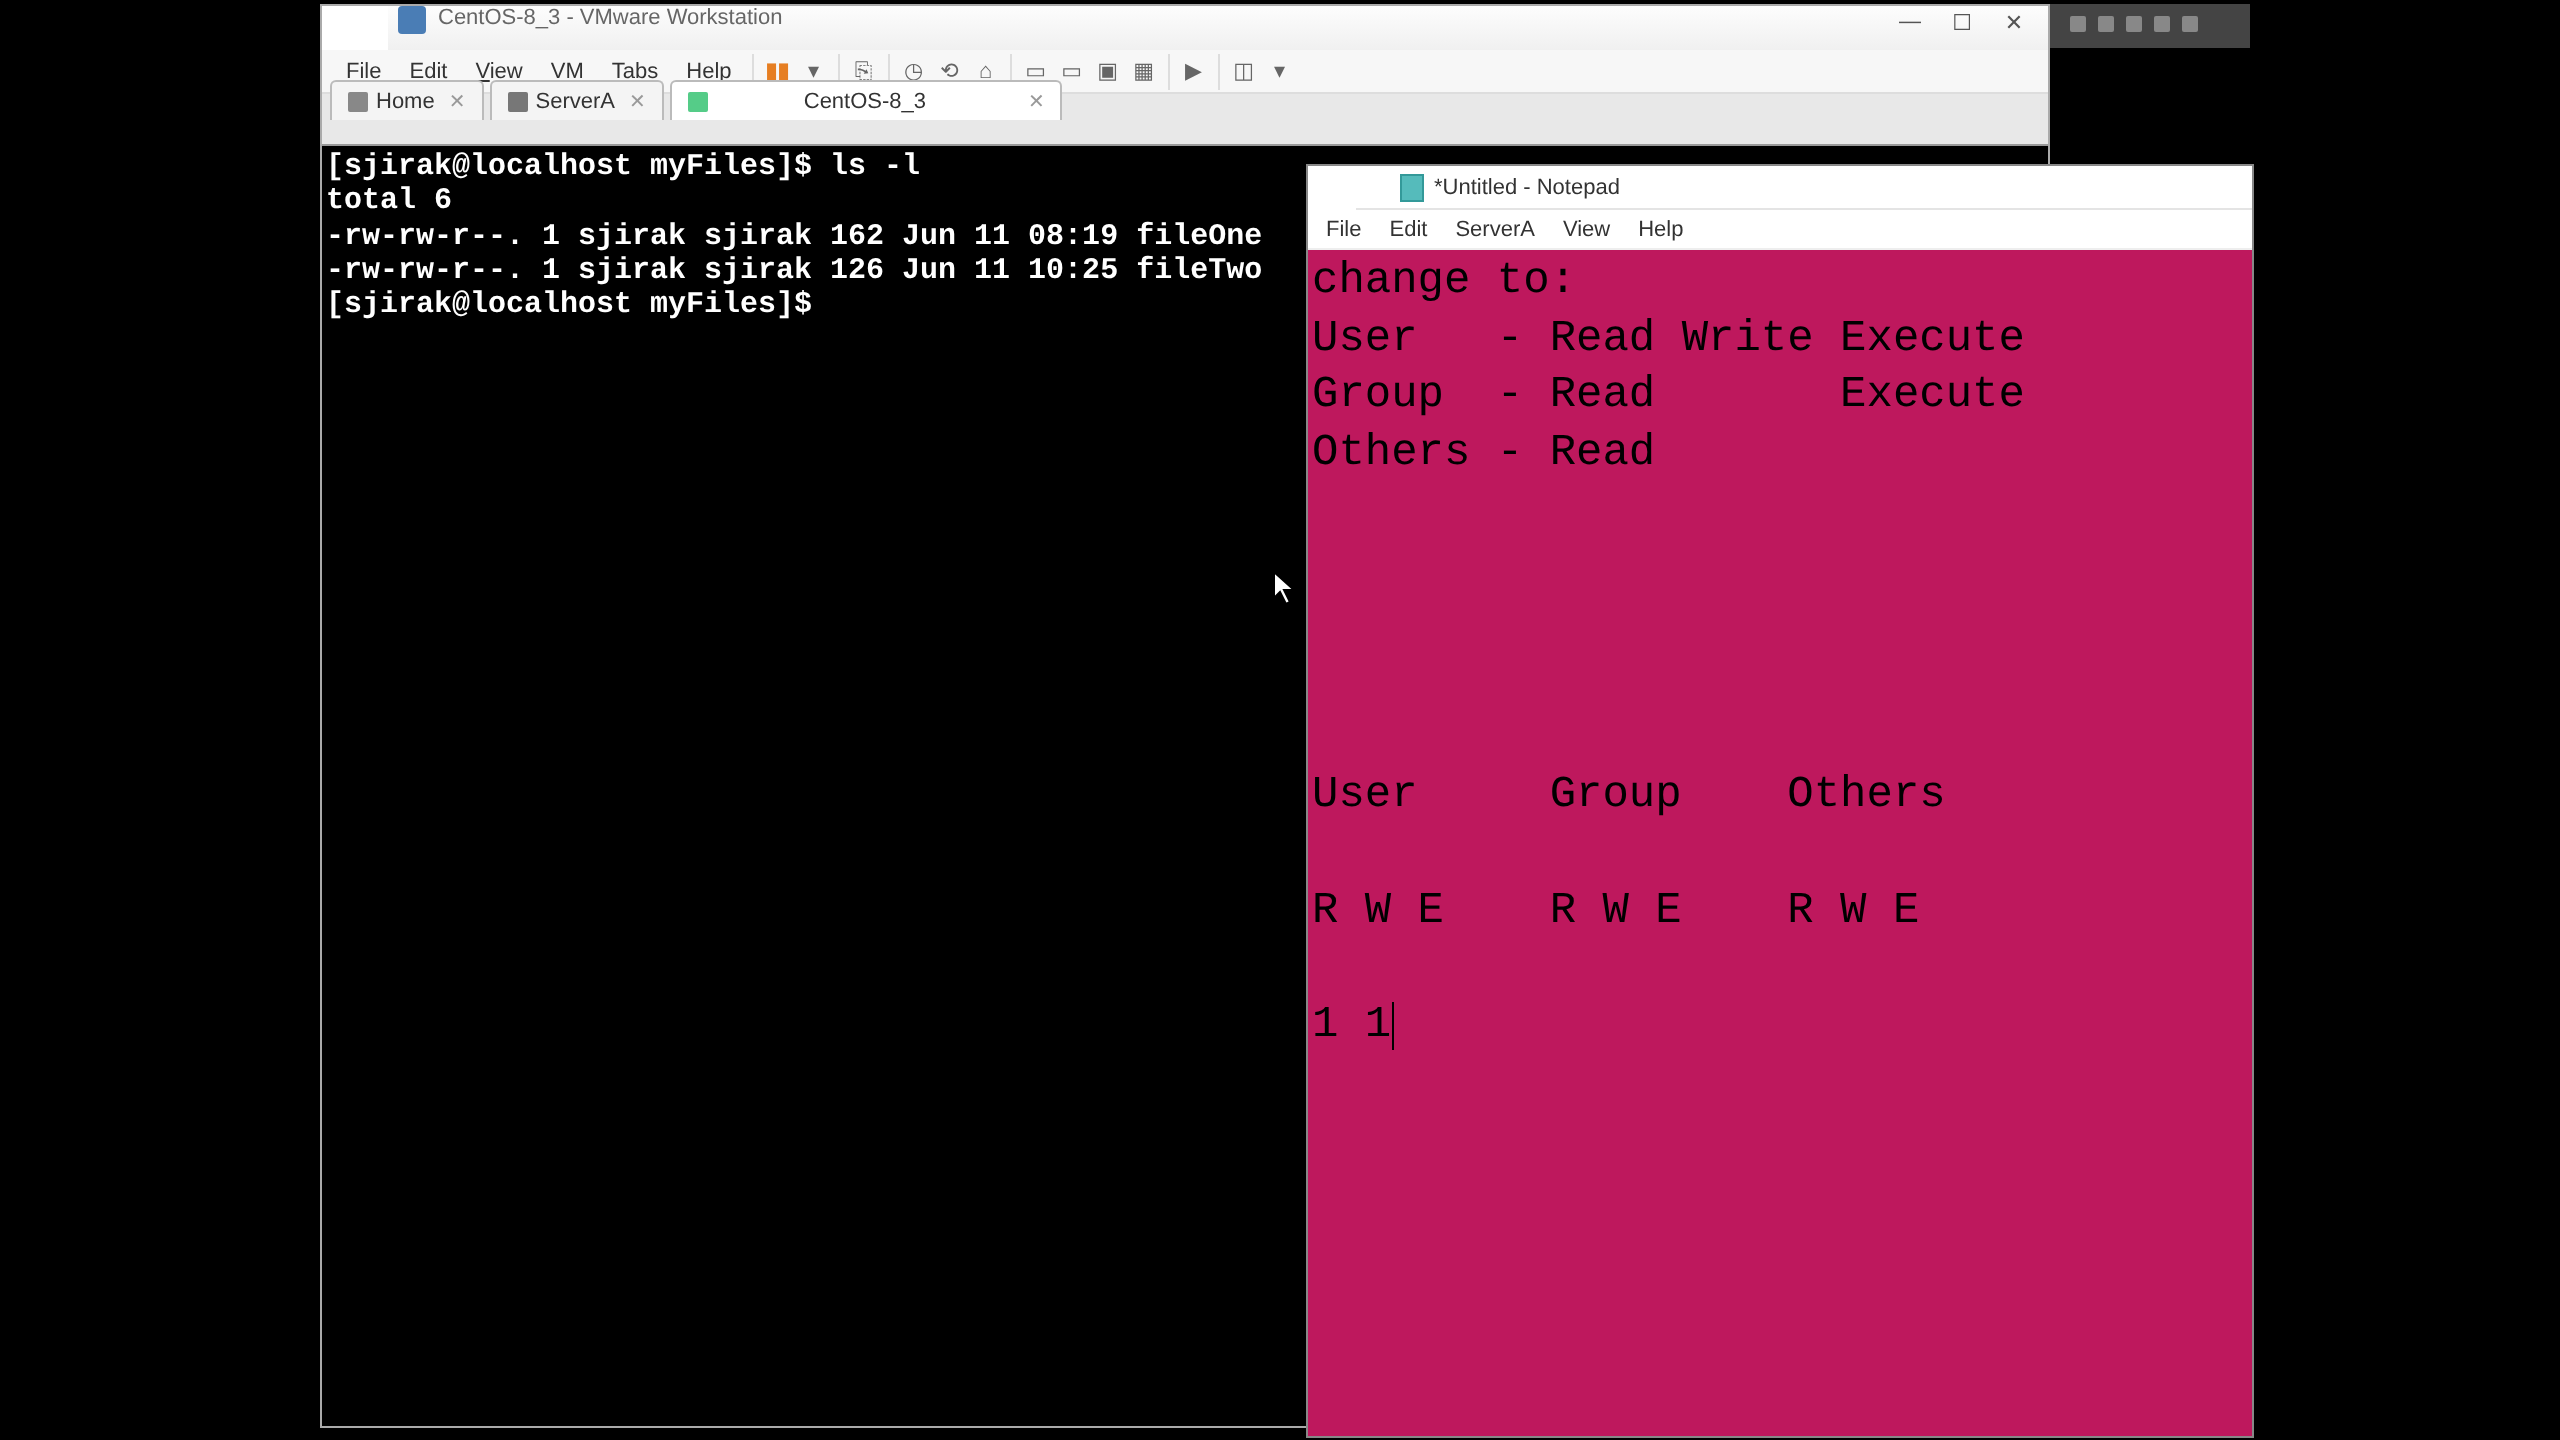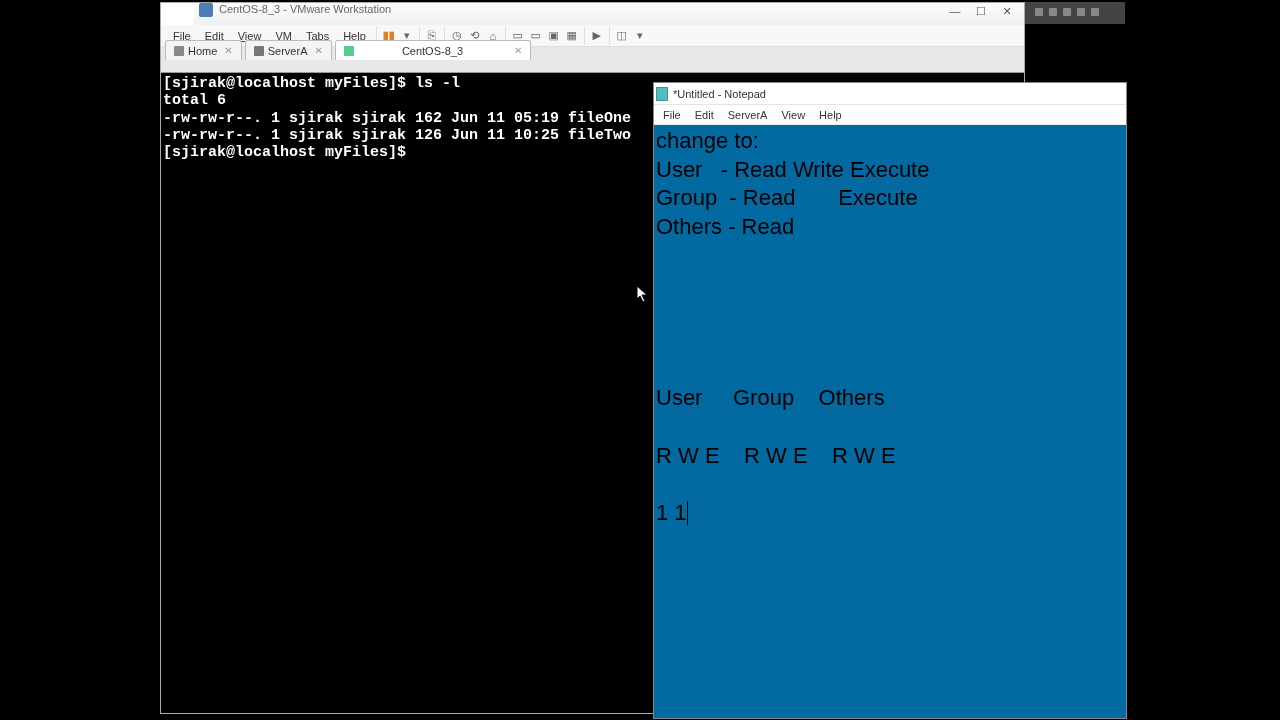--- a/index.html
+++ b/index.html
@@ -97,38 +97,39 @@
   border:1px solid #888;
   display:flex;
   flex-direction:column;
 }
 .np-title {
   height:22px;
   background:#fff;
   border-bottom:1px solid #e4e4e4;
   display:flex;
   align-items:center;
-  padding:0 2px;
+  padding:0 22px;
   color:#333;
+  margin-left:24px;
 }
 .np-title .icon { width:12px; height:14px; background:#5bb; margin-right:5px; border:1px solid #399; }
 .np-menu {
   height:20px;
   background:#fff;
   border-bottom:1px solid #eee;
   display:flex;
   align-items:center;
   padding:0 2px;
   color:#333;
 }
 .np-menu span { padding:1px 7px; }
 .np-body {
   flex:1;
-  background:#0369a1;
-  font-family:Liberation Sans, sans-serif;
+  background:#be185d;
+  font-family:Liberation Mono, monospace;
   font-size:22px;
   color:#000;
   line-height:1.3;
   white-space:pre;
   padding:2px 2px;
   position:relative;
 }
 .text-cursor {
   display:inline-block;
   width:1px;
@@ -210,21 +211,21 @@
     </div>
     <div class="tab active">
       <div class="ticon cent"></div>
       <span>CentOS-8_3</span>
       <span class="x">✕</span>
     </div>
   </div>
   <div class="vm-content">
     <div class="terminal"><span>[sjirak@localhost myFiles]$ ls -l</span>
 <span>total 6</span>
-<span>-rw-rw-r--. 1 sjirak sjirak 162 Jun 11 05:19 fileOne</span>
+<span>-rw-rw-r--. 1 sjirak sjirak 162 Jun 11 08:19 fileOne</span>
 <span>-rw-rw-r--. 1 sjirak sjirak 126 Jun 11 10:25 fileTwo</span>
 <span>[sjirak@localhost myFiles]$ </span></div>
   </div>
 </div>
 
 <div class="notepad">
   <div class="np-title">
     <div class="icon"></div>
     <span>*Untitled - Notepad</span>
   </div>

